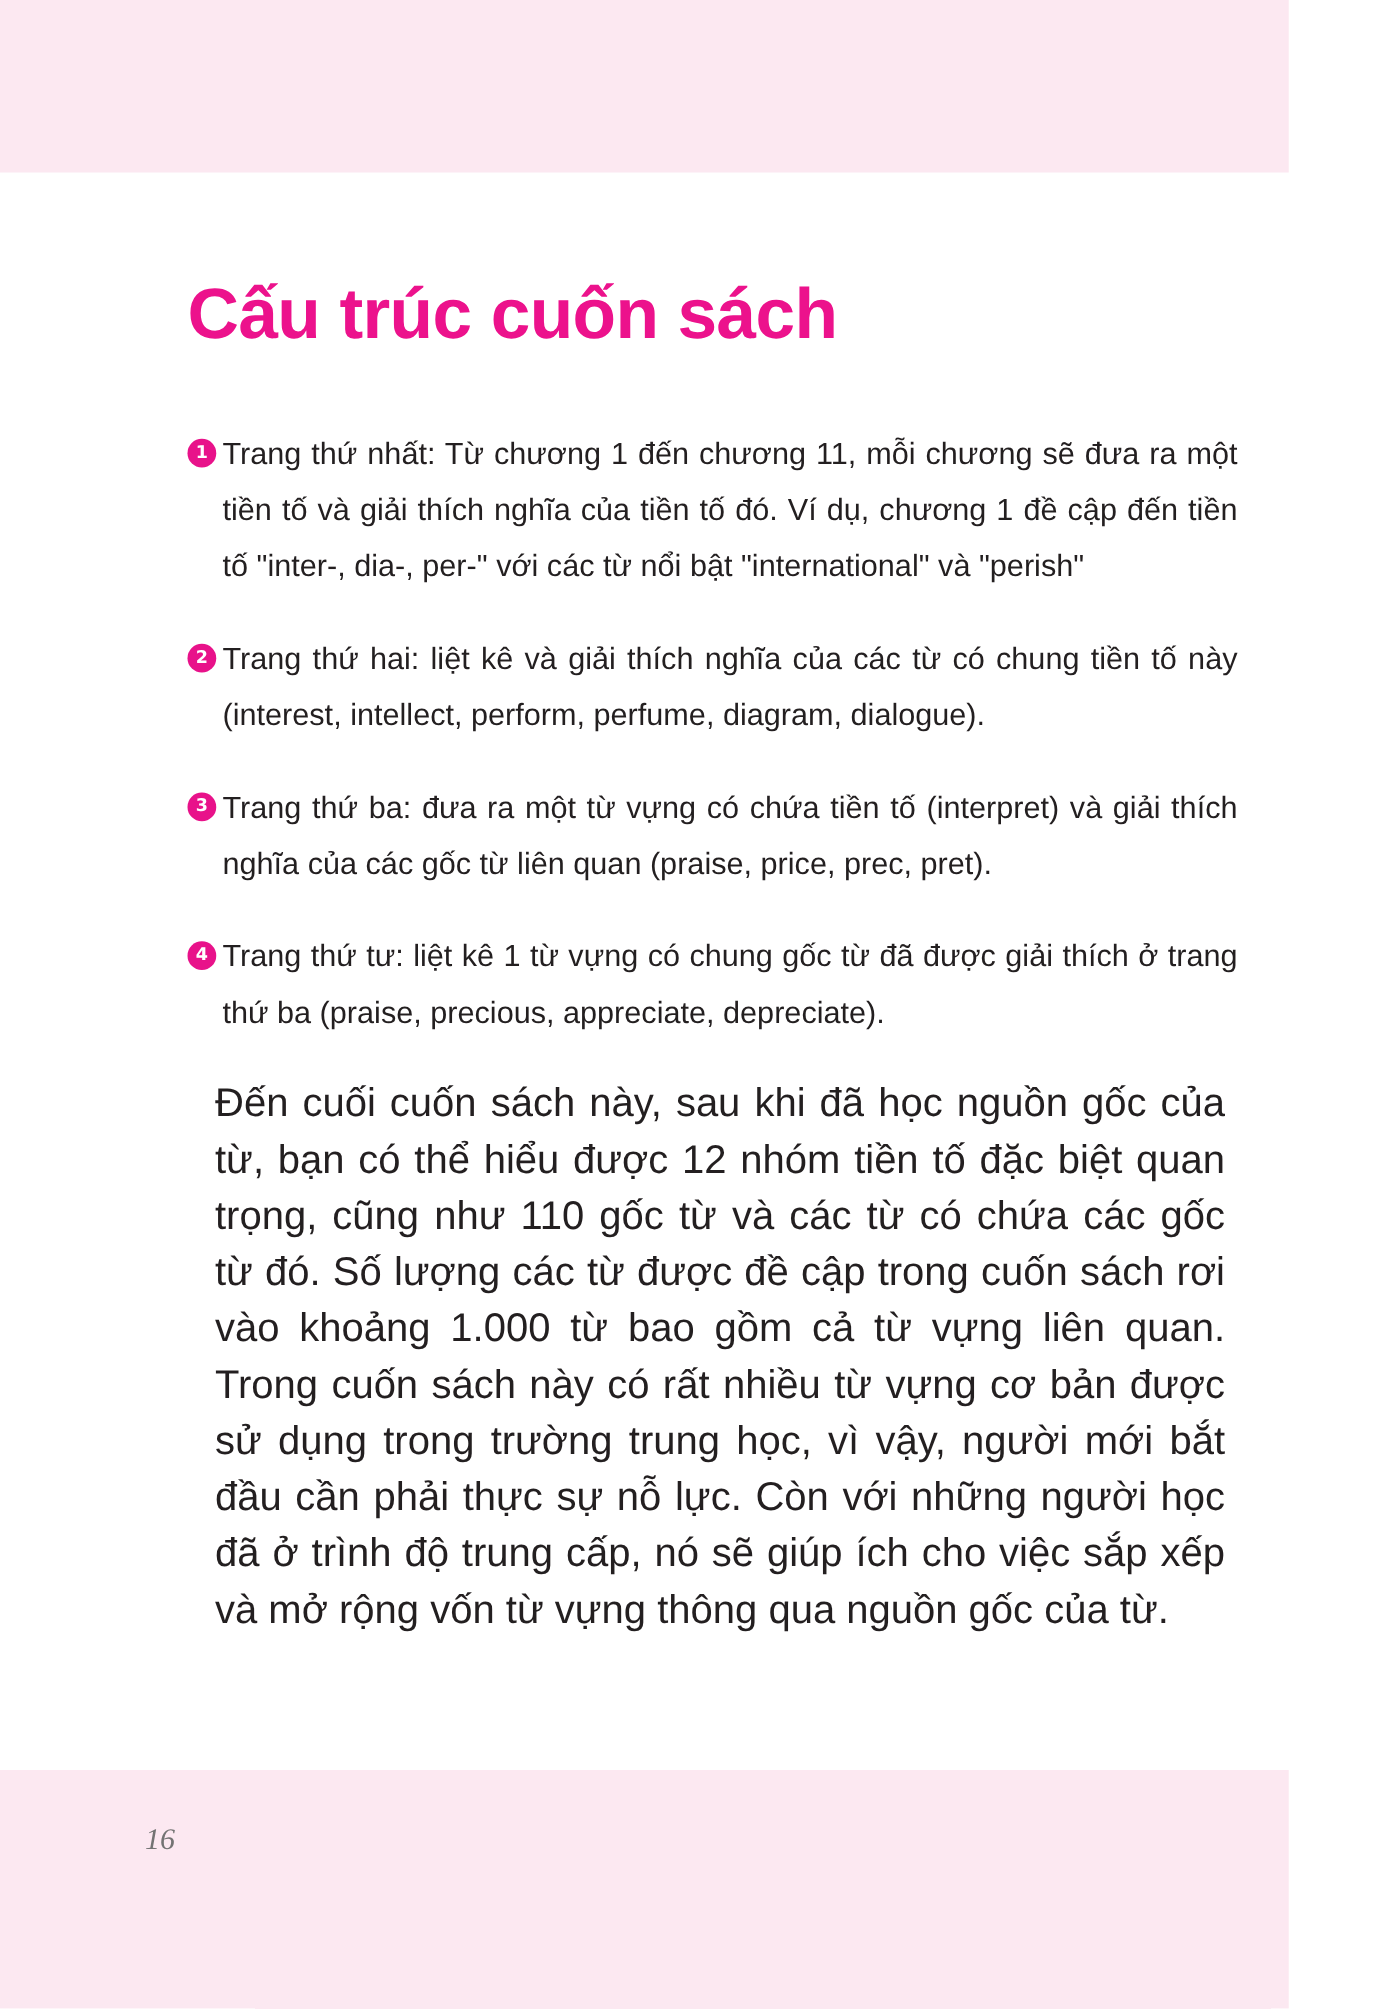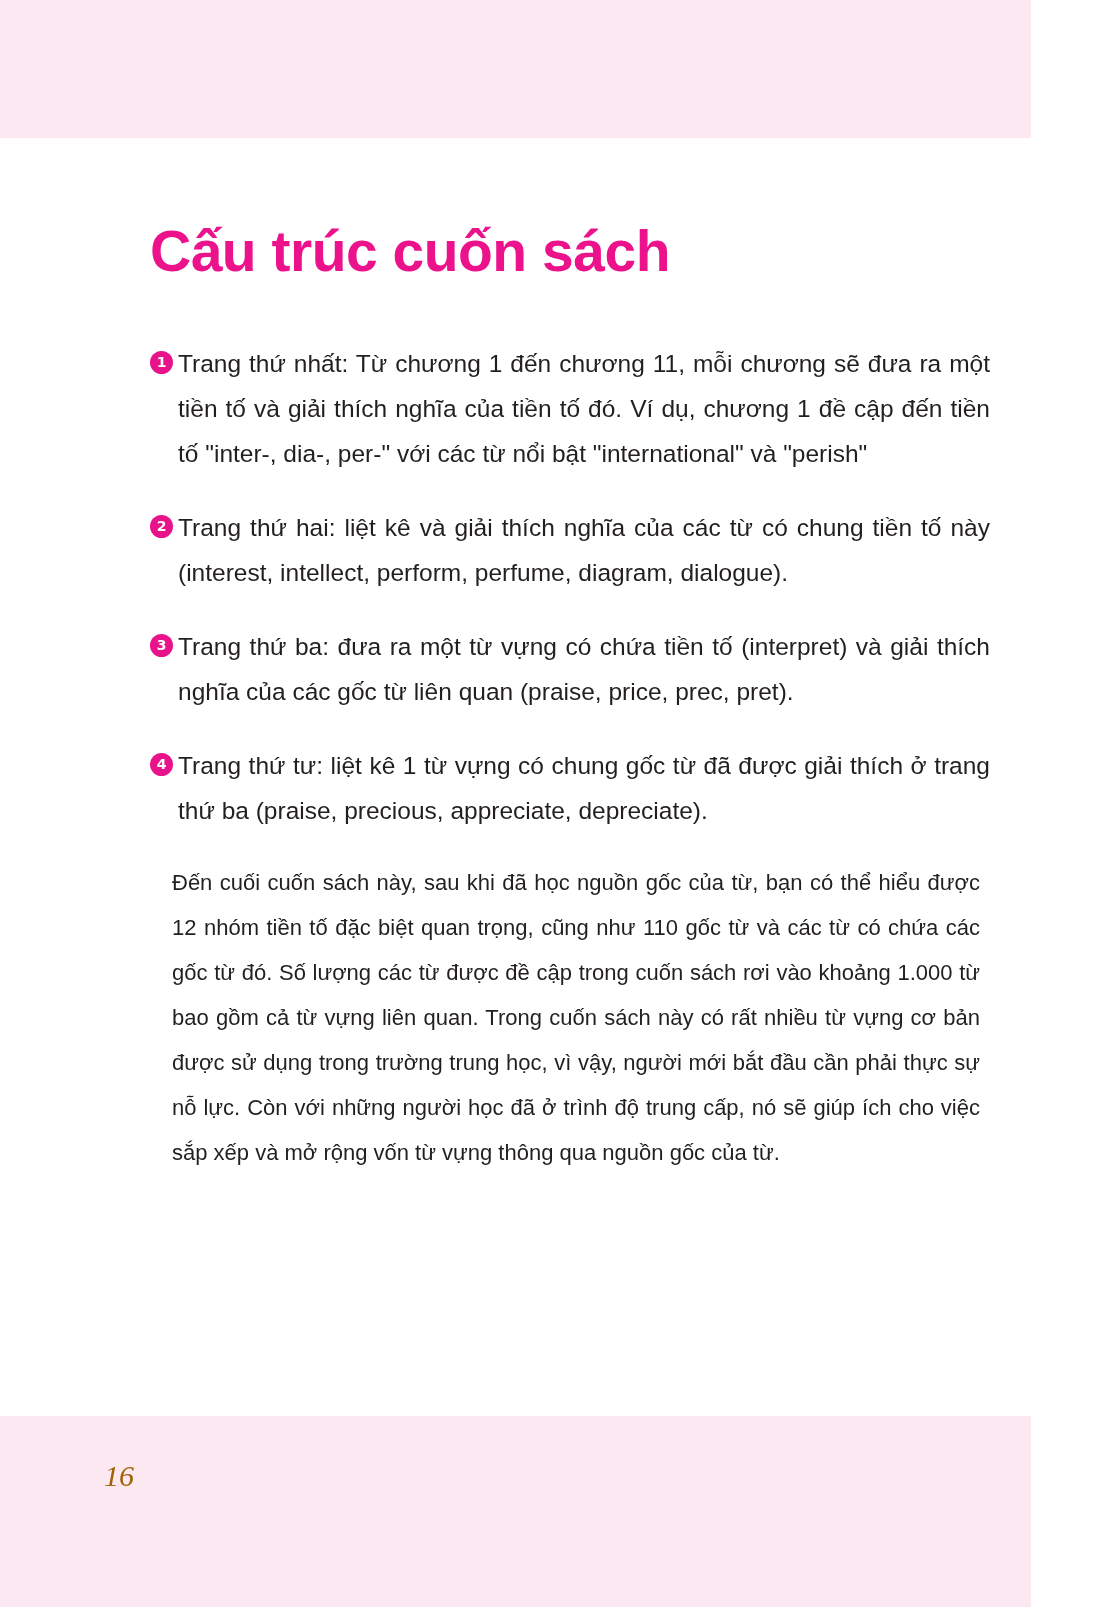--- a/index.html
+++ b/index.html
@@ -102,35 +102,35 @@
   .item-text {
     display: block;
   }
 
   .body-paragraph {
     position: absolute;
     left: 172px;
     top: 722px;
     width: 808px;
     margin: 0;
-    font-size: 22px;
+    font-size: 32px;
     line-height: 45px;
     color: #231f20;
     text-align: justify;
     text-justify: inter-word;
   }
 
   .page-number {
     position: absolute;
-    left: 104px;
+    left: 116px;
     top: 1459px;
     font-family: "Liberation Serif", "DejaVu Serif", serif;
     font-style: italic;
-    font-size: 30px;
-    color: #a16207;
+    font-size: 24px;
+    color: #737373;
   }
 </style>
 </head>
 <body>
 
 <div class="page">
 
   <div class="band-top"></div>
 
   <div class="content">

